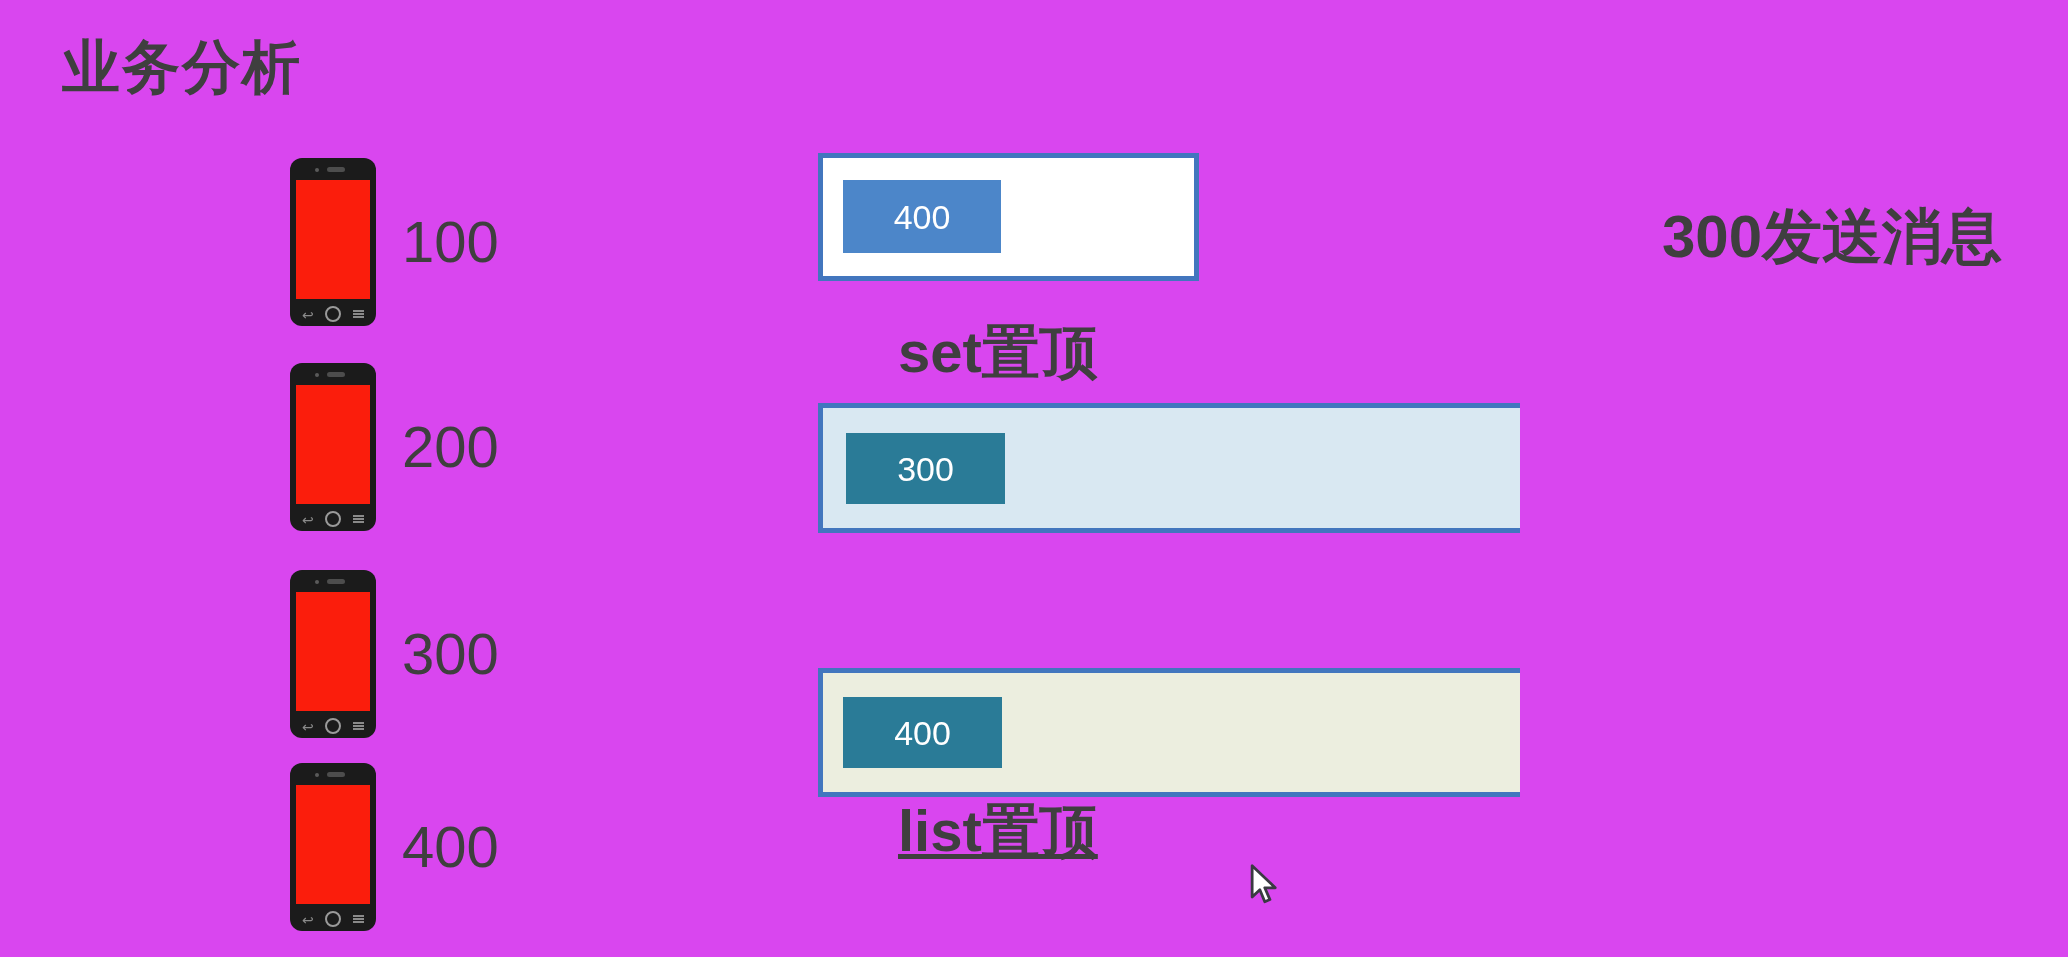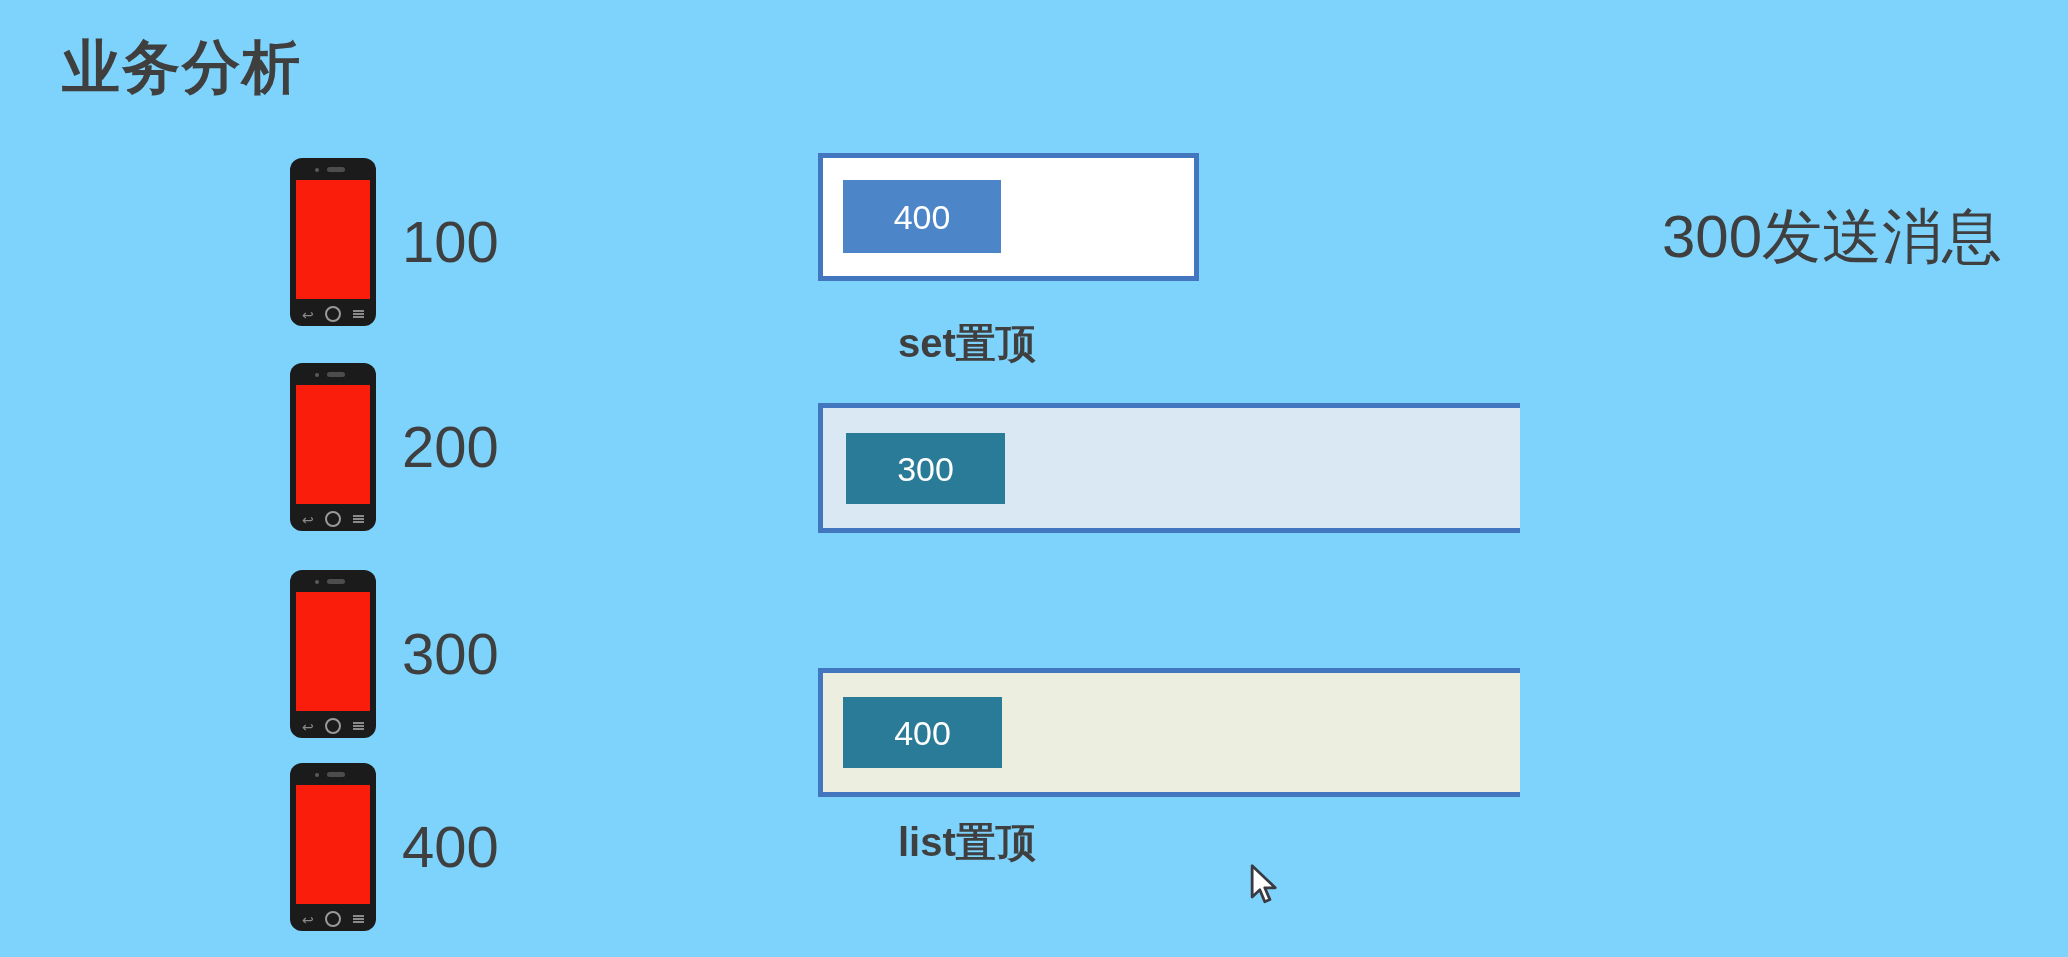--- a/index.html
+++ b/index.html
@@ -11,21 +11,21 @@
     --phone_red:#FB1D0C;
     --text_dark:#3F3F3F;
     --phone_body:#1B1B1B;
   }
   *{margin:0;padding:0;box-sizing:border-box;}
   html,body{background:#fff;}
   body{font-family:"Liberation Sans","DejaVu Sans",sans-serif;}
   .canvas{
     position:relative;
     width:2068px;height:957px;
-    background:#7dd3fc;
+    background:#d946ef;
     overflow:hidden;
   }
   .title{
     position:absolute;left:62px;top:38px;
     font-size:58px;font-weight:bold;color:var(--text_dark);
     letter-spacing:2px;line-height:1;
   }
   
   .phone-row{
     position:absolute;left:290px;height:168px;
@@ -102,30 +102,30 @@
   }
   .teal-item{
     width:159px;height:71px;
     background:var(--teal);
     color:#ffffff;font-size:34px;line-height:1;
     display:flex;align-items:center;justify-content:center;
   }
   
   .caption{
     position:absolute;left:898px;
-    font-size:40px;font-weight:bold;color:var(--text_dark);
+    font-size:58px;font-weight:bold;color:var(--text_dark);
     line-height:1;
   }
   .caption.set-caption{top:323px;}
   .caption.normal-caption{top:565px;}
-  .caption.top-caption{top:822px;}
+  .caption.top-caption{top:802px;text-decoration:underline;}
   
   .message{
     position:absolute;left:1662px;
-    font-size:60px;font-weight:normal;color:var(--text_dark);
+    font-size:60px;font-weight:bold;color:var(--text_dark);
     line-height:1;
   }
   .message.msg1{top:207px;}
   .message.msg2{top:337px;}
   
   .cursor{
     position:absolute;left:1250px;top:862px;
     width:30px;height:46px;
   }
 </style>

